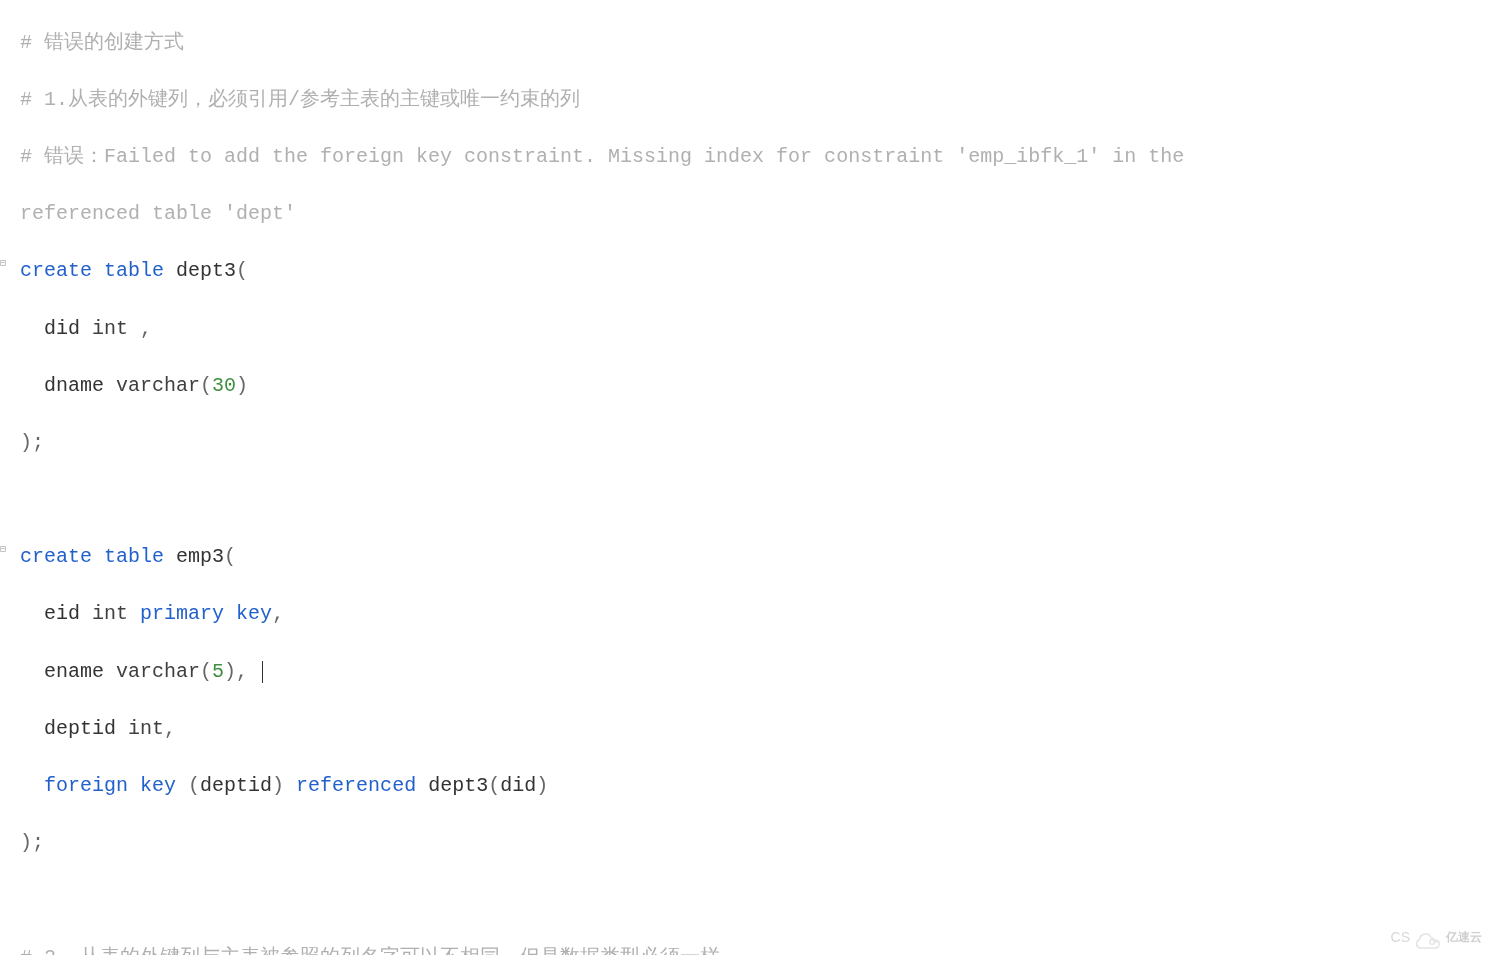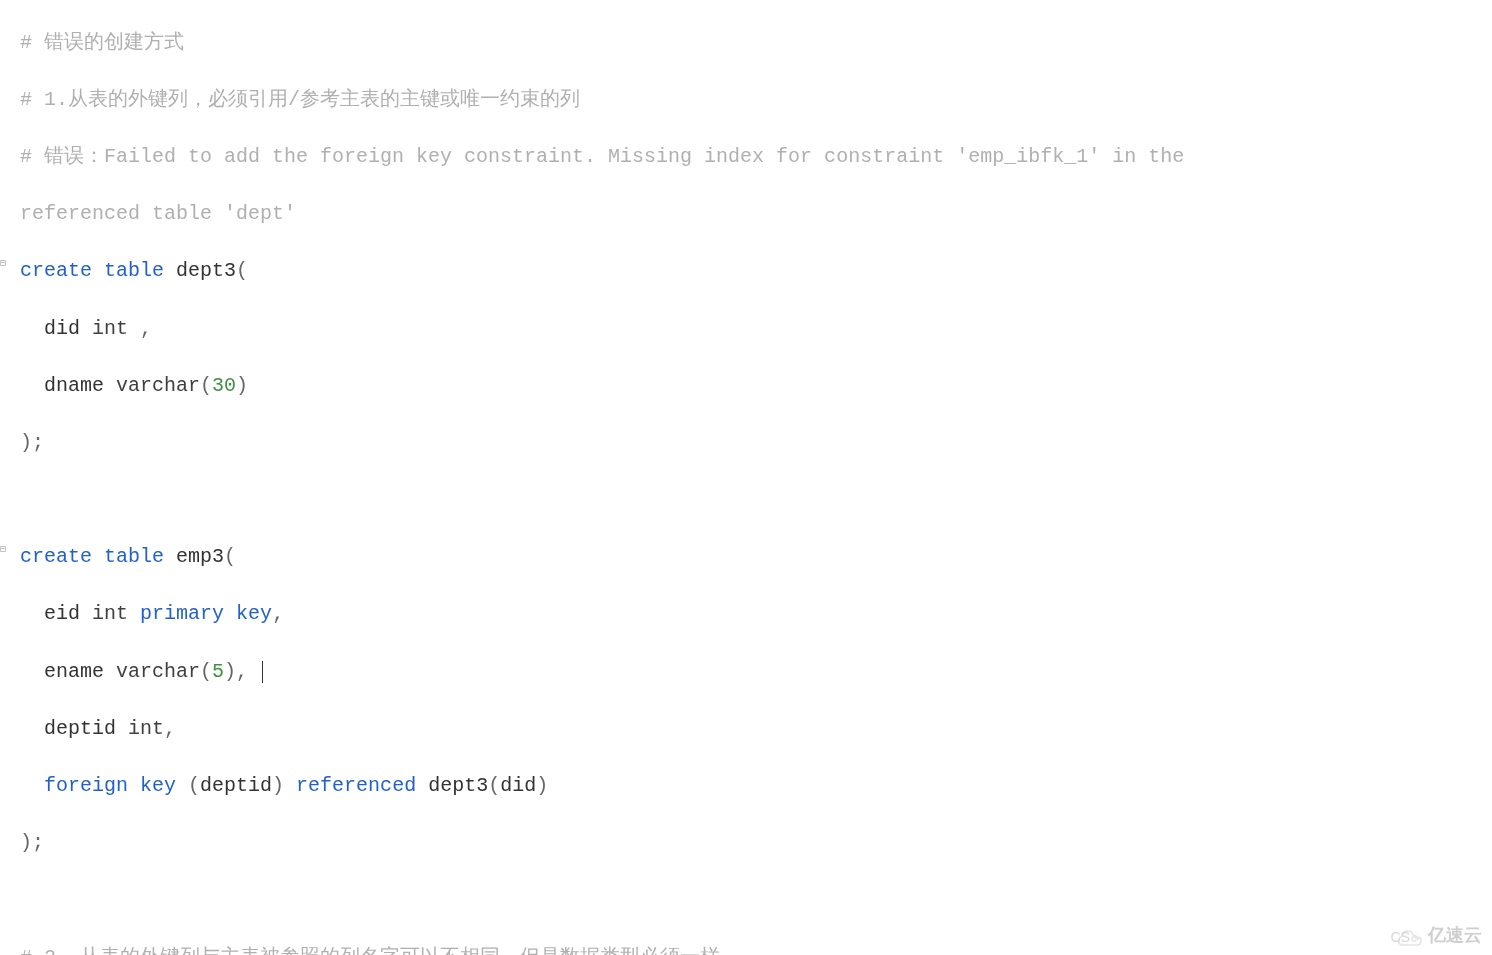--- a/index.html
+++ b/index.html
@@ -44,23 +44,22 @@
     vertical-align: text-bottom;
     margin-left: 2px;
   }
   .watermark {
     position: fixed;
     right: 10px;
     bottom: 6px;
     color: #cfcfcf;
     font-family: sans-serif;
     font-weight: bold;
-    font-size: 18px;
+    font-size: 12px;
     display: flex;
-    align-items: center;
     gap: 4px;
   }
   .watermark svg { opacity: 0.55; }
   .cs {
     position: fixed;
     right: 82px;
     bottom: 8px;
     color: #d8d8d8;
     font-family: sans-serif;
     font-size: 14px;

